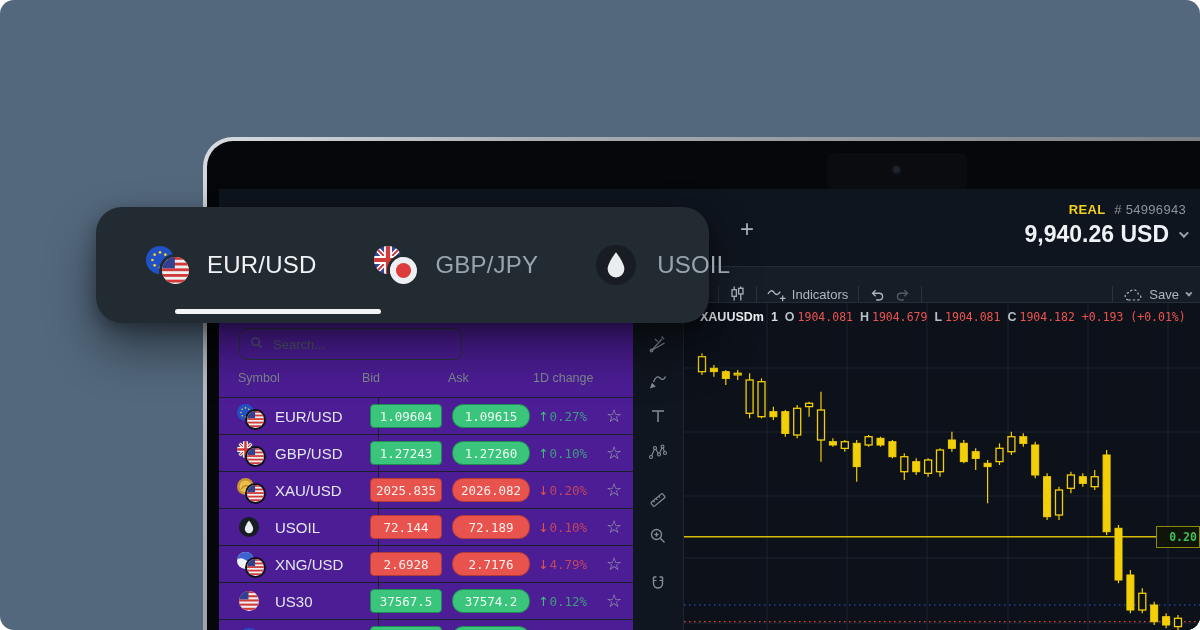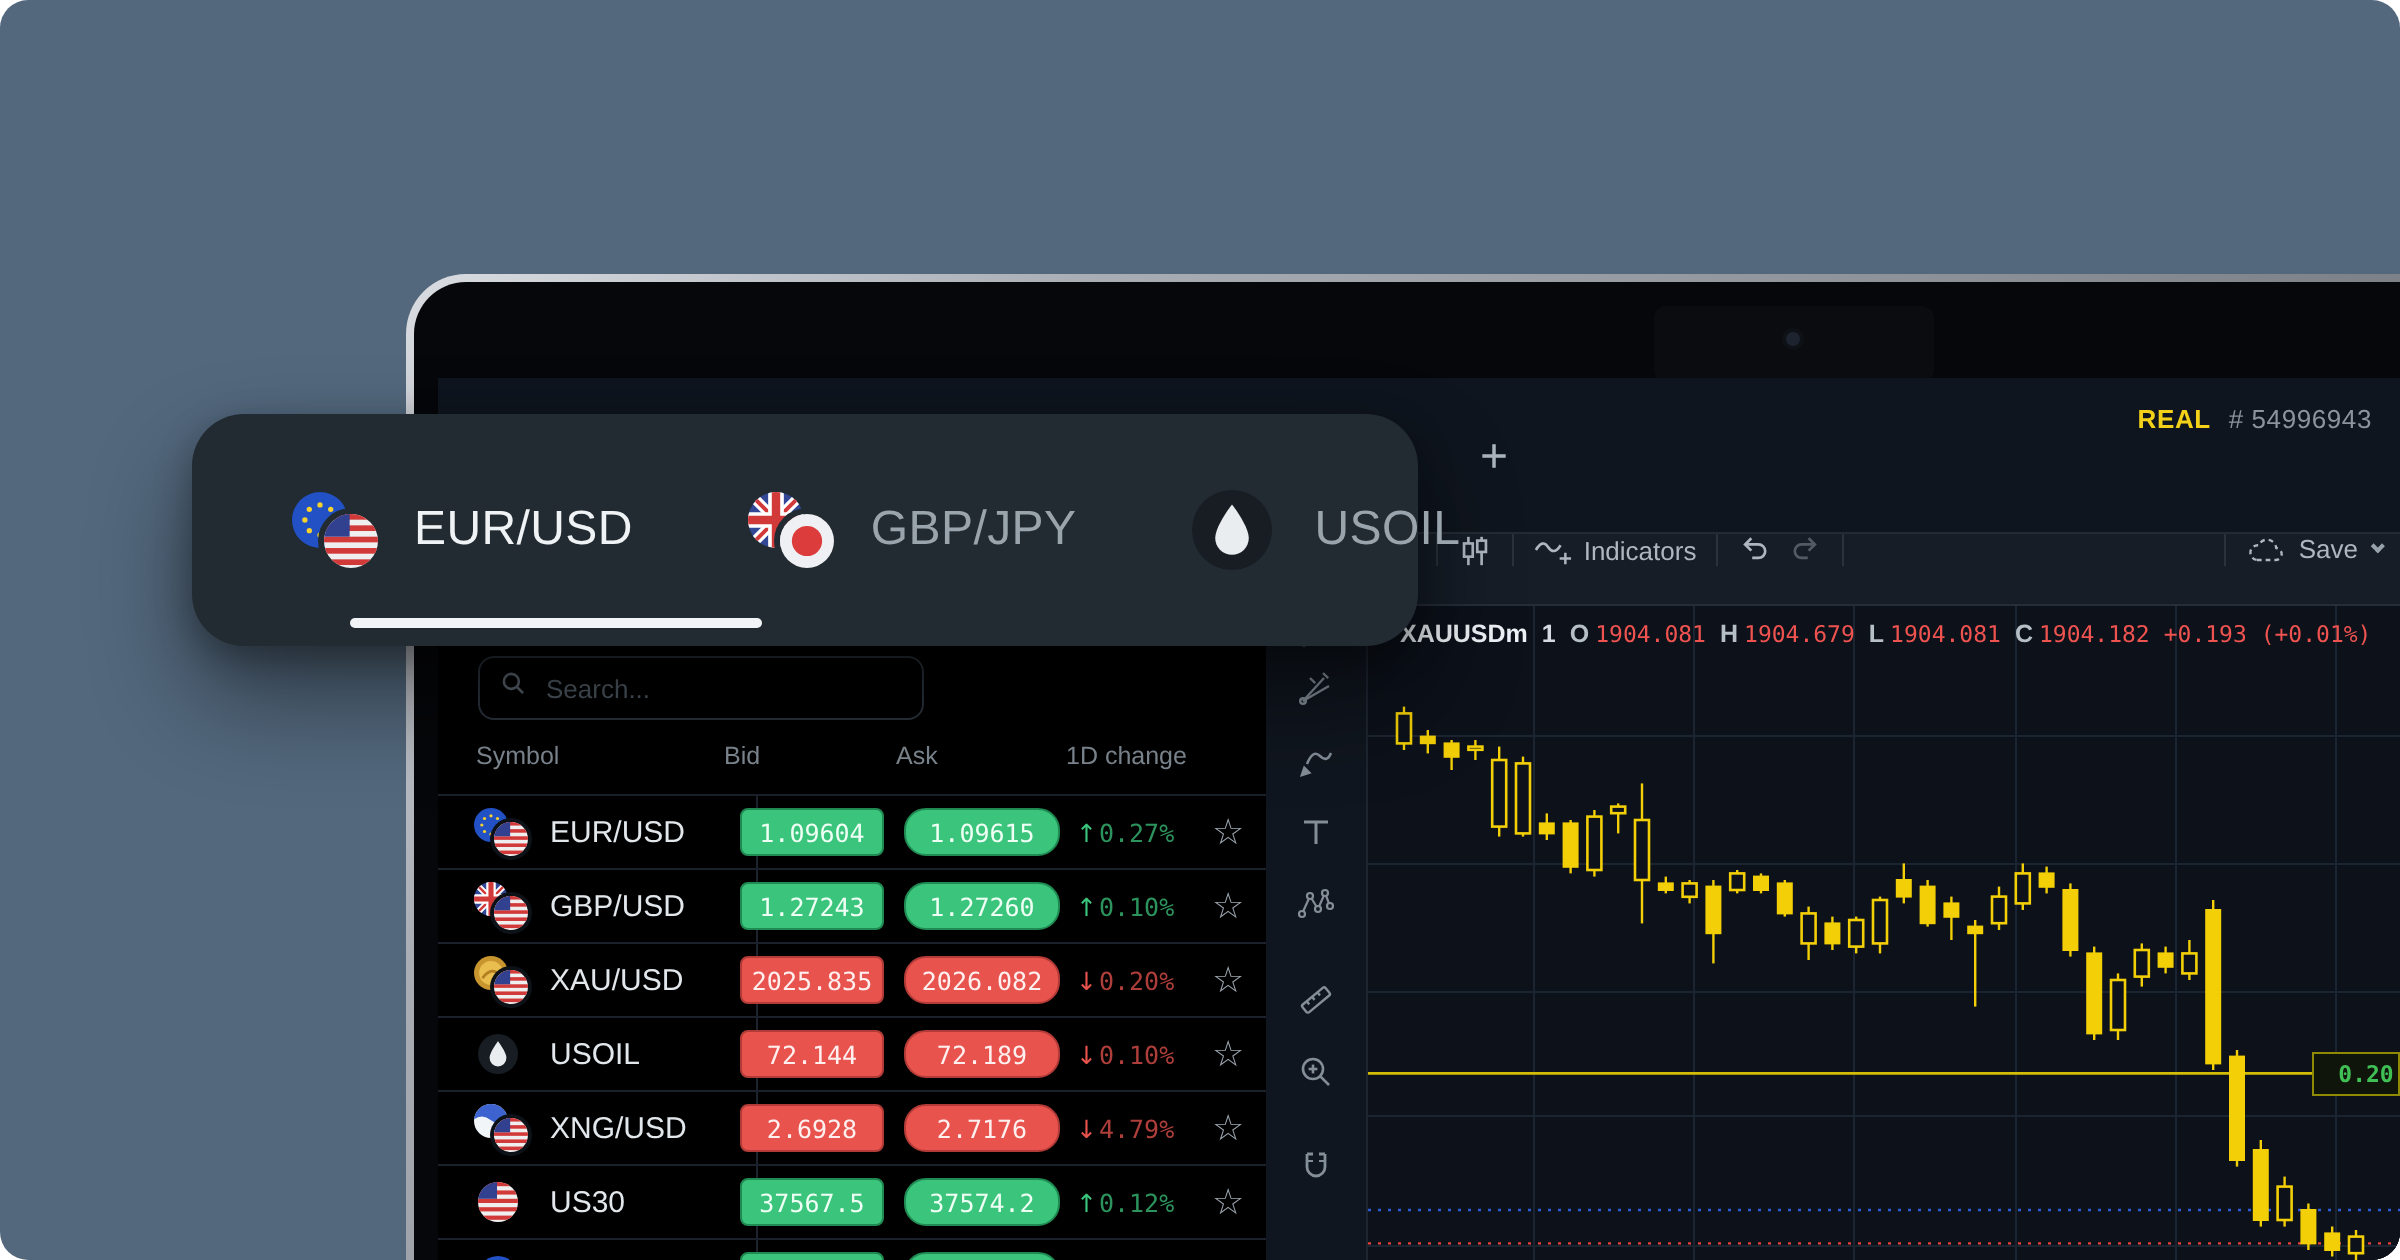--- a/index.html
+++ b/index.html
@@ -25,37 +25,37 @@
     font-weight:300;display:flex;align-items:center;justify-content:center;cursor:pointer;}
   .acct{position:absolute;right:14px;top:13px;text-align:right;}
   .acct-line1{font-size:13px;letter-spacing:.3px;}
   .acct-type{color:#f2d118;font-weight:700;}
   .acct-num{color:#8b949e;margin-left:5px;}
   .acct-balance{margin-top:4px;color:#f0f3f6;font-size:23px;font-weight:700;display:flex;align-items:center;gap:10px;justify-content:flex-end;}
   .chev{display:inline-block;width:7px;height:7px;border-right:2px solid #98a2ab;border-bottom:2px solid #98a2ab;transform:rotate(45deg) translateY(-2px);}
 
   
   .chart-toolbar{position:absolute;left:414px;right:0;top:78px;height:36px;background:#161d27;
-    border-bottom:1px solid #252d38;display:flex;align-items:flex-start;color:#aeb7c0;font-size:13px;padding:0 10px 0 64px;}
+    border-bottom:1px solid #252d38;display:flex;align-items:flex-end;color:#aeb7c0;font-size:13px;padding:0 10px 0 64px;}
   .tb-sep{width:1px;height:16px;background:#2a323c;margin:0 10px;}
   .tb-item{display:flex;align-items:center;gap:6px;cursor:pointer;white-space:nowrap;}
   .tb-item svg{display:block;}
   .dim{opacity:.4;}
   .tb-spacer{flex:1;}
 
   
   .tools{position:absolute;left:414px;top:114px;width:51px;bottom:0;background:#10161f;border-right:1px solid #1d2530;
     display:flex;flex-direction:column;align-items:center;padding-top:0;overflow:hidden;}
   .tool{width:34px;height:34px;display:flex;align-items:center;justify-content:center;color:#848e98;cursor:pointer;}
   .tool.partial{height:22px;align-items:flex-end;overflow:hidden;}
   .tool + .tool{margin-top:2px;}
   .tool.gap{margin-top:14px;}
 
   
-  .watchlist{position:absolute;left:0;top:78px;width:414px;bottom:0;background:#000000;overflow:hidden;}
+  .watchlist{position:absolute;left:0;top:78px;width:414px;bottom:0;background:#4c1d95;overflow:hidden;}
   .search-row{position:absolute;left:20px;top:61px;right:20px;height:32px;display:flex;gap:12px;}
   .search-box{flex:0 0 180px;display:flex;align-items:center;gap:8px;border:1px solid #2a323c;border-radius:8px;
     padding:0 10px;color:#57616b;}
   .search-box input{flex:1;min-width:0;background:transparent;border:none;outline:none;color:#c9d1d9;font-size:13px;}
   .search-box input::placeholder{color:#4e5861;}
   .filter-box{flex:1;display:flex;align-items:center;justify-content:space-between;border:1px solid #2a323c;
     border-radius:8px;padding:0 12px;color:#ced5db;font-size:13.5px;cursor:pointer;}
   .cols{position:absolute;left:0;top:104px;right:0;height:20px;font-size:12.5px;color:#7f8992;}
   .cols span{position:absolute;}
   .col-symbol{left:19px;text-align:right;} .col-bid{left:143px;} .col-ask{left:229px;} .col-change{left:314px;}
@@ -120,20 +120,24 @@
   </div>
 
   <div class="screen">
 
     <div class="app-header">
       <div class="plus-btn">+</div>
       <div class="acct">
         <div class="acct-line1">
           <span class="acct-type">REAL</span>
           <span class="acct-num"># 54996943</span>
+        </div>
+        <div class="acct-balance">
+          <span>9,940.26 USD</span>
+          <span class="chev"></span>
         </div>
       </div>
     </div>
 
     <div class="chart-toolbar">
       <div class="tb-item">m</div>
       <div class="tb-sep"></div>
       <div class="tb-item">
         <svg width="17" height="17" viewBox="0 0 18 18" fill="none" stroke="currentColor" stroke-width="1.4">
           <line x1="5.5" y1="1.5" x2="5.5" y2="16.5"></line>

